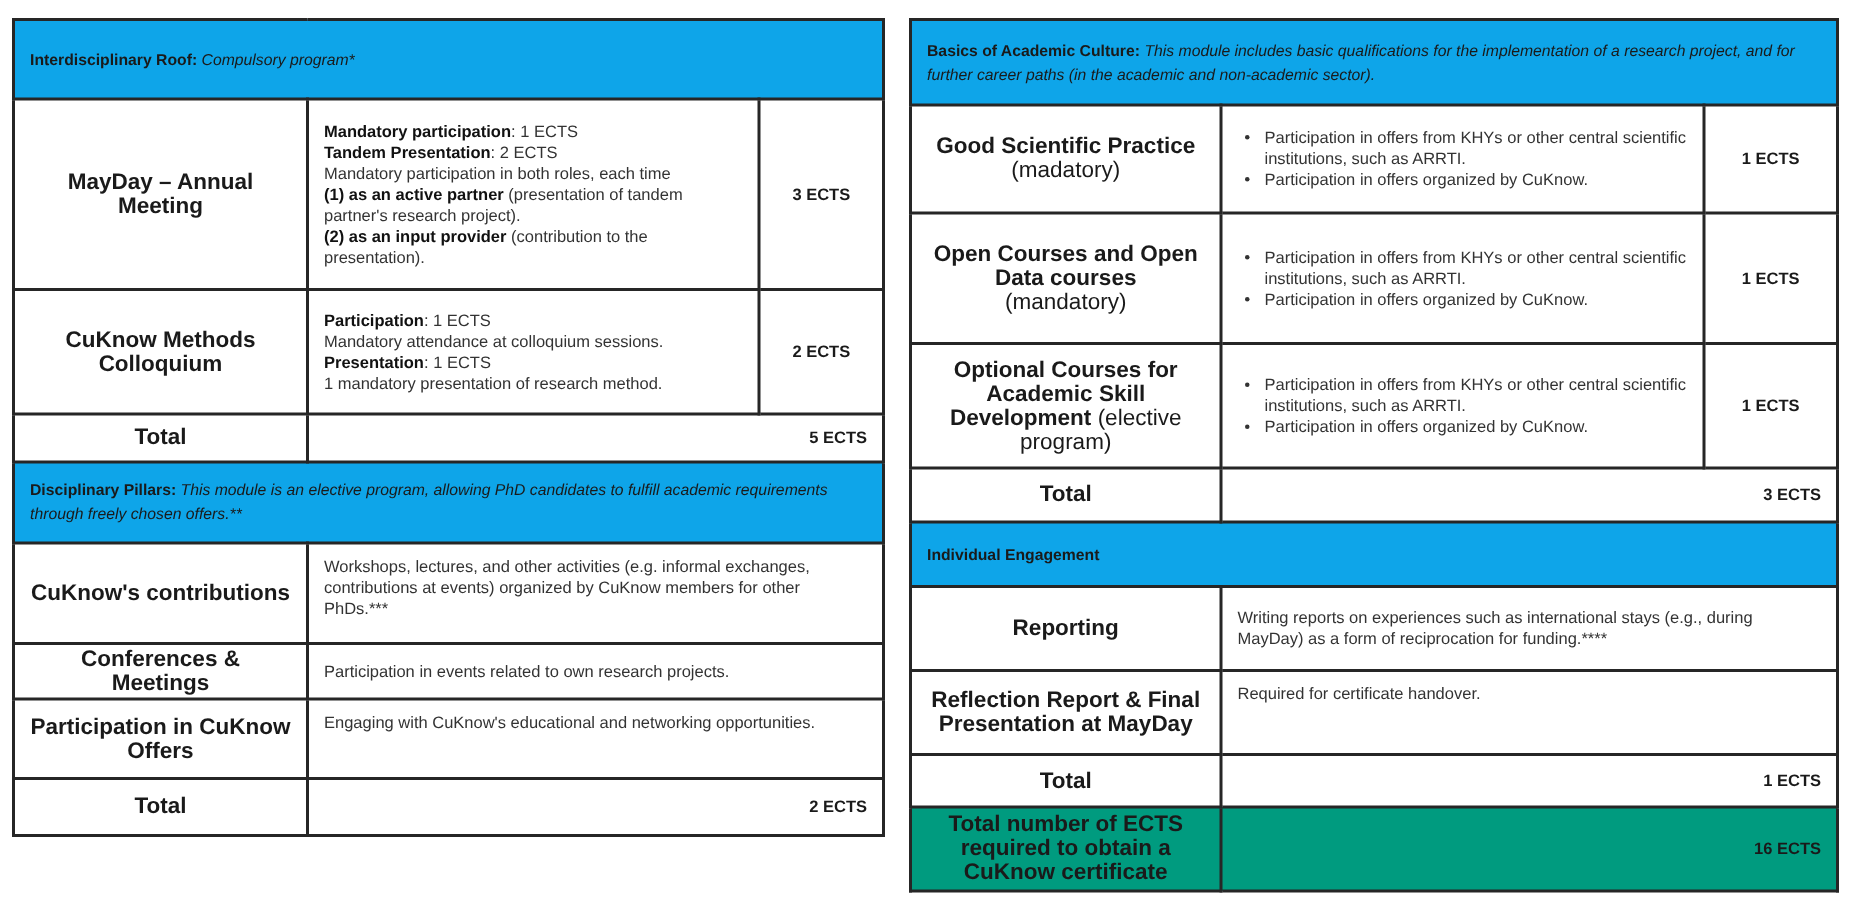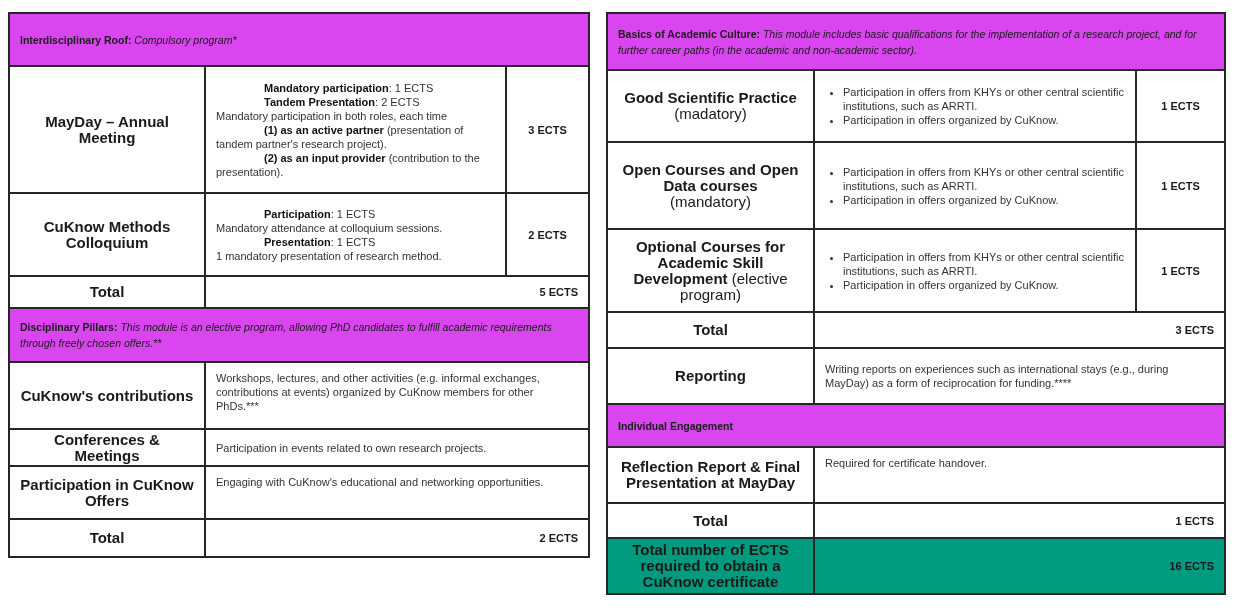--- a/index.html
+++ b/index.html
@@ -1,25 +1,25 @@
 <!DOCTYPE html>
 <html><head>
 <meta charset="utf-8">
 <style>
   html,body{margin:0;padding:0;background:#ffffff;}
   body{width:1237px;height:611px;position:relative;overflow:hidden;font-family:"Liberation Sans",sans-serif;color:#1a1a1a;}
   table{border-collapse:collapse;position:absolute;table-layout:fixed;}
   td{border:2px solid #262626;font-size:11px;line-height:14px;padding:0 10px;vertical-align:middle;}
-  .hdr{background:#d946ef;font-size:10.5px;line-height:16px;vertical-align:middle;}
+  .hdr{background:#0ea5e9;font-size:10.5px;line-height:16px;vertical-align:middle;}
   .hdr b{font-weight:bold;}
   .hdr i{font-style:italic;}
   .name{text-align:center;font-weight:bold;font-size:15px;line-height:16px;}
   .name .sub{font-weight:normal;}
   .desc{color:#333;font-size:11px;line-height:14px;}
-  .desc b{color:#111;margin-left:48px;}
+  .desc b{color:#111;}
   .desc-top{vertical-align:top;padding-top:8px;}
   .ects{text-align:center;font-weight:bold;font-size:11px;}
   .total-val{text-align:right;font-weight:bold;font-size:11px;}
   .grand{background:#009b7f;}
   ul{margin:0;padding-left:18px;}
   li{margin:0;}
   #left{left:8px;top:12px;width:580px;}
   #right{left:606px;top:12px;width:618px;}
 </style>
 </head>
@@ -137,28 +137,28 @@
         <li>Participation in offers from KHYs or other central scientific institutions, such as ARRTI.</li>
         <li>Participation in offers organized by CuKnow.</li>
       </ul>
     </td>
     <td class="ects">1 ECTS</td>
   </tr>
   <tr style="height:36px">
     <td class="name">Total</td>
     <td colspan="2" class="total-val">3 ECTS</td>
   </tr>
-  <tr style="height:56px">
-    <td class="name">Reporting</td>
-    <td colspan="2" class="desc">Writing reports on experiences such as international stays (e.g., during MayDay) as a form of reciprocation for funding.****</td>
-  </tr>
   <tr style="height:43px">
     <td colspan="3" class="hdr">
       <b>Individual Engagement</b>
     </td>
+  </tr>
+  <tr style="height:56px">
+    <td class="name">Reporting</td>
+    <td colspan="2" class="desc">Writing reports on experiences such as international stays (e.g., during MayDay) as a form of reciprocation for funding.****</td>
   </tr>
   <tr style="height:56px">
     <td class="name">Reflection Report &amp; Final Presentation at MayDay</td>
     <td colspan="2" class="desc desc-top">Required for certificate handover.</td>
   </tr>
   <tr style="height:35px">
     <td class="name">Total</td>
     <td colspan="2" class="total-val">1 ECTS</td>
   </tr>
   <tr style="height:56px">

